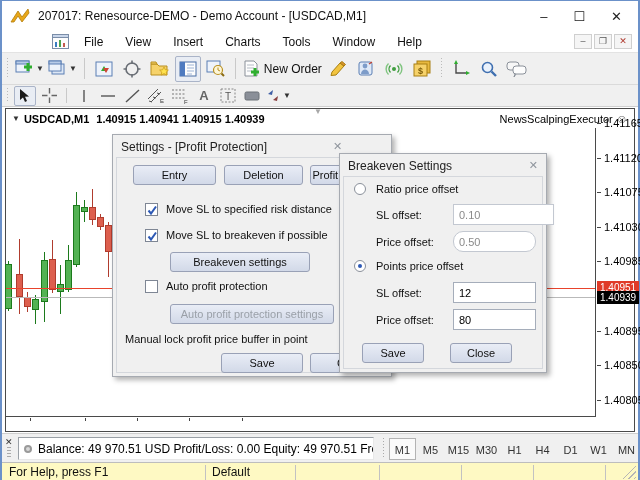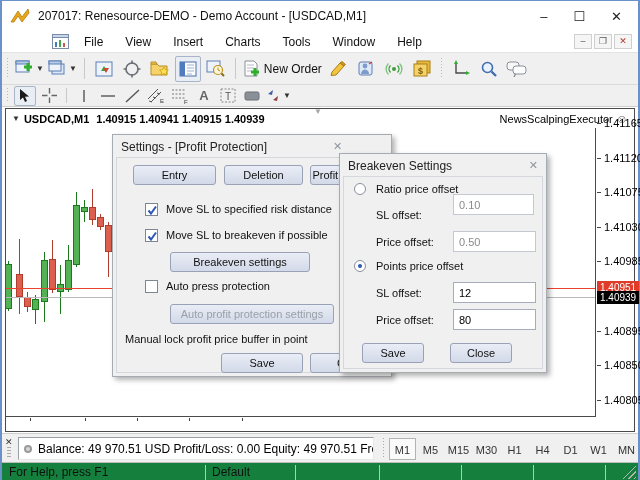--- a/index.html
+++ b/index.html
@@ -77,21 +77,21 @@
   #term-close { position:absolute; left:3px; top:3px; font-size:9px; font-weight:bold; color:#333; }
   #term-grip { position:absolute; left:5px; top:13px; width:4px; height:12px; background:repeating-linear-gradient(#aaa 0 1px, transparent 1px 3px); }
   #balance-field { position:absolute; left:16px; top:3px; width:356px; height:23px; background:#fff; border:1px solid #9aa0a6; border-bottom-color:#e8e8e8; border-right-color:#e8e8e8; display:flex; align-items:center; overflow:hidden; white-space:nowrap; font-size:12px; color:#000; padding-left:5px; }
   #balance-field .bullet { width:8px; height:8px; border-radius:50%; border:2px solid #9a9a9a; background:#d8d8d8; margin-right:6px; flex:0 0 auto; }
   #tf-grip { position:absolute; left:379px; top:4px; width:5px; height:21px; background:repeating-linear-gradient(#aaa 0 1px, transparent 1px 3px); background-size:1px 100%; background-repeat:repeat-y; background-position:2px 0; }
   #timeframes { position:absolute; left:387px; top:2px; height:25px; display:flex; align-items:center; }
   .tf { width:27px; text-align:center; font-size:11px; color:#333; height:22px; line-height:22px; margin-right:1px; border:1px solid transparent; }
   .tf.active { background:#fafafa; border-color:#b3b3b3; }
 
   
-  #statusbar { position:absolute; left:0; top:461px; width:100%; height:19px; background:#15803d; border-top:1px solid #bdbdbd; font-size:12px; color:#111; }
+  #statusbar { position:absolute; left:0; top:461px; width:100%; height:19px; background:#fef9c3; border-top:1px solid #bdbdbd; font-size:12px; color:#111; }
   #statusbar .s-help { position:absolute; left:7px; top:2px; }
   #statusbar .s-profile { position:absolute; left:210px; top:2px; }
   .s-sep { position:absolute; top:2px; width:1px; height:15px; background:#c2c2c2; }
   #resize-grip { position:absolute; right:2px; bottom:2px; width:14px; height:14px; background:repeating-linear-gradient(135deg, transparent 0 2px, #b5b5b5 2px 3px, transparent 3px 4px); clip-path:polygon(100% 0, 100% 100%, 0 100%); }
 </style>
 </head>
 <body>
 
 <div id="frame">
 
@@ -401,43 +401,43 @@
     <div class="cbx" style="left:32px; top:94px;">
       <svg width="13" height="13" viewBox="0 0 13 13">
           <path d="M2.5 6.5 l2.5 3 5 -7" fill="none" stroke="#2d59b5" stroke-width="2"></path>
         </svg>
     </div>
     <span class="lab" style="left:53px; top:94px;">Move SL to breakeven if possible</span>
 
     <div class="btn" style="left:57px; top:117px; width:140px;">Breakeven settings</div>
 
     <div class="cbx" style="left:32px; top:145px;"></div>
-    <span class="lab" style="left:53px; top:145px;">Auto press protection</span>
+    <span class="lab" style="left:53px; top:145px;">Auto profit protection</span>
 
     <div class="btn disabled" style="left:57px; top:169px; width:164px;">Auto profit protection settings</div>
 
     <span class="lab" style="left:12px; top:198px;">Manual lock profit price buffer in point</span>
 
     <div class="btn" style="left:108px; top:218px; width:82px;">Save</div>
     <div class="btn" style="left:197px; top:218px; width:82px;">Close</div>
   </div>
 
   <div class="dialog" id="breakeven-dialog" style="left:337px; top:152px; width:208px; height:220px; z-index:10;">
     <span class="dlg-title">Breakeven Settings</span>
     <span class="dlg-x" style="right:8px; top:5px;">✕</span>
     <div class="dlg-inner"></div>
 
     <div class="radio" style="left:14px; top:29px;"></div>
     <span class="lab" style="left:36px; top:29px;">Ratio price offset</span>
 
     <span class="lab" style="left:36px; top:55px;">SL offset:</span>
-    <input class="inp disabled" style="left: 113px; top: 40px; width: 81px;" value="0.10">
+    <input class="inp disabled" style="left: 113px; top: 50px; width: 101px;" value="0.10">
 
     <span class="lab" style="left:36px; top:82px;">Price offset:</span>
-    <input class="inp disabled" style="left: 113px; top: 77px; width: 83px;" value="0.50">
+    <input class="inp disabled" style="left: 113px; top: 77px; width: 83px; border-radius: 10px;" value="0.50">
 
     <div class="radio" style="left:14px; top:106px;">
         <div class="dot"></div>
       </div>
     <span class="lab" style="left:36px; top:106px;">Points price offset</span>
 
     <span class="lab" style="left:36px; top:133px;">SL offset:</span>
     <input class="inp" style="left: 113px; top: 128px; width: 83px;" value="12">
 
     <span class="lab" style="left:36px; top:160px;">Price offset:</span>

